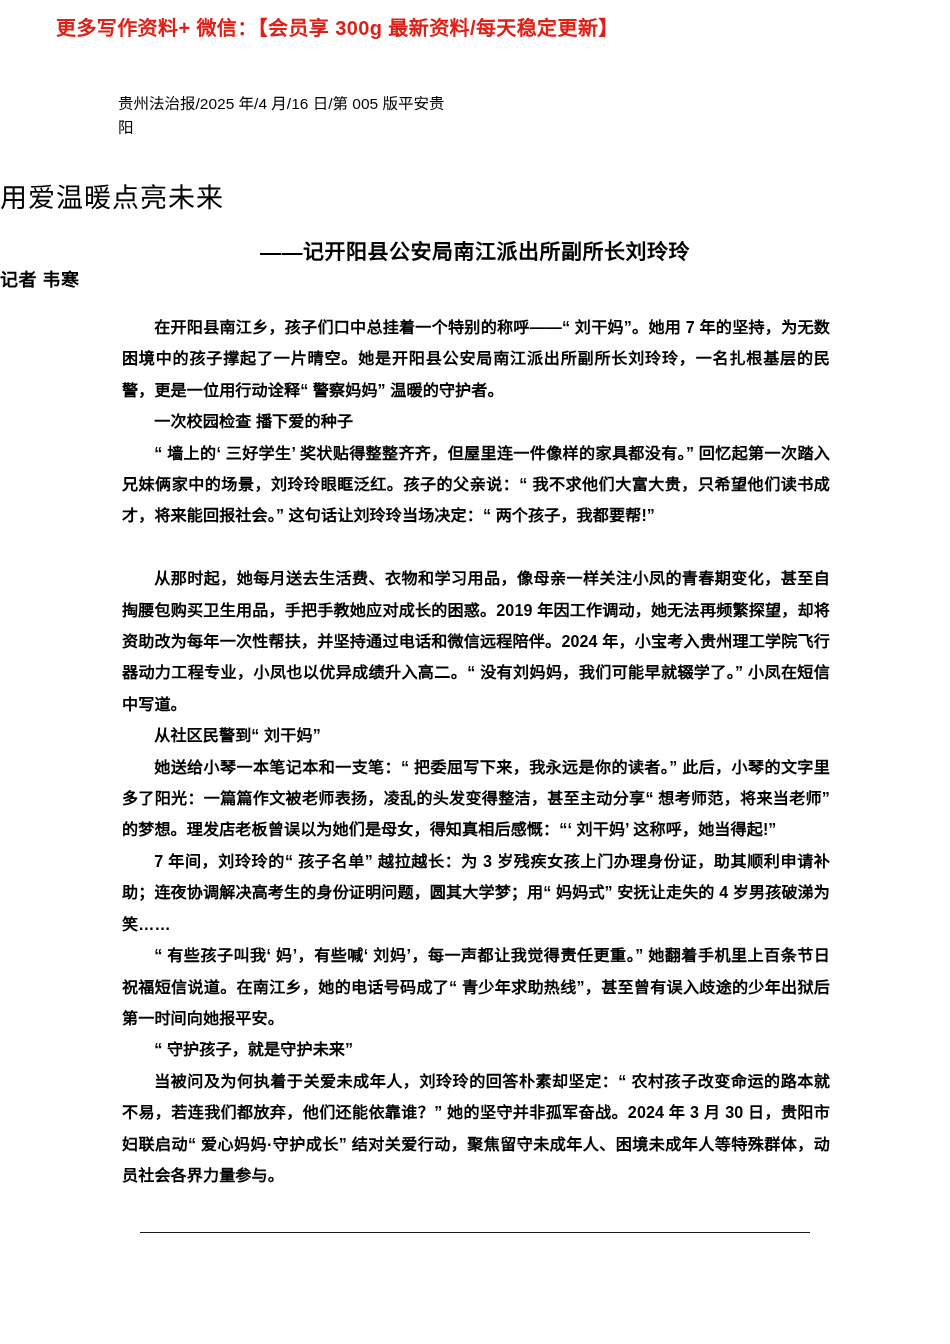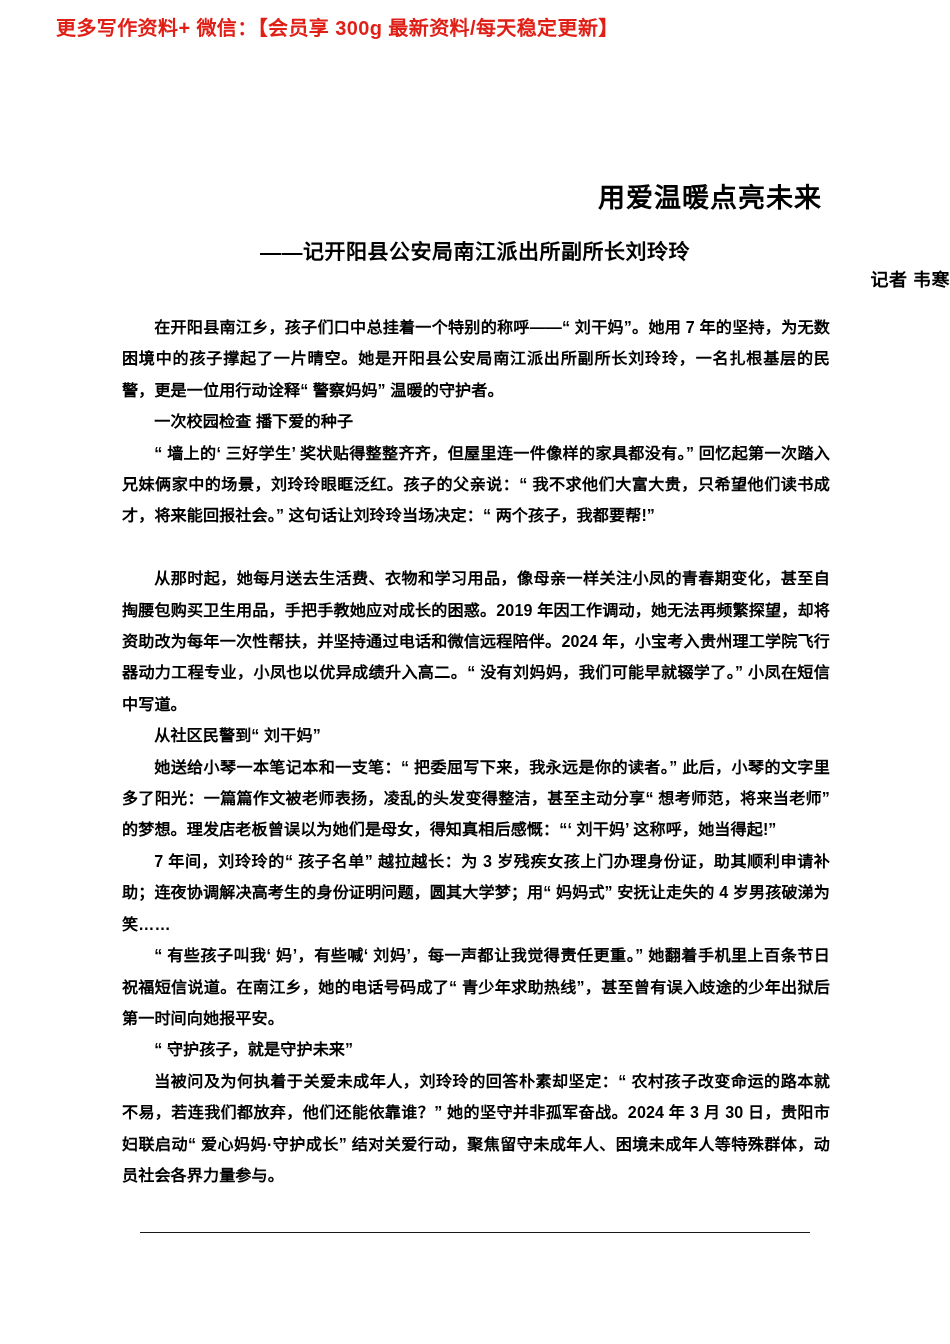--- a/index.html
+++ b/index.html
@@ -50,41 +50,41 @@
     line-height: 1.55;
     color: #000;
   }
 
   
   .doc-title {
     position: absolute;
     top: 158px;
     left: 0;
     width: 822px;
-    text-align: right;
+    text-align: left;
     font-size: 27px;
-    font-weight: bold;
+    font-weight: normal;
     letter-spacing: 1px;
   }
   .doc-subtitle {
     position: absolute;
     top: 218px;
     left: 0;
     width: 950px;
     text-align: center;
     font-size: 21px;
     font-weight: bold;
     letter-spacing: 0.5px;
   }
   .doc-byline {
     position: absolute;
     top: 265px;
     left: 0;
     width: 950px;
-    text-align: right;
+    text-align: left;
     font-size: 18px;
     font-weight: bold;
     letter-spacing: 0.5px;
   }
 
   
   .body-col {
     position: absolute;
     top: 312px;
     left: 122px;
@@ -150,20 +150,21 @@
     text-align: right;
   }
 </style>
 </head>
 <body>
 
 <div class="page">
 
   <div class="promo-banner">更多写作资料+ 微信：【会员享 300g 最新资料/每天稳定更新】</div>
 
+  <div class="source-line">贵州法治报/2025 年/4 月/16 日/第 005 版平安贵阳</div>
 
   <h1 class="doc-title">用爱温暖点亮未来</h1>
 
   <h2 class="doc-subtitle">——记开阳县公安局南江派出所副所长刘玲玲</h2>
 
   <div class="doc-byline">记者  韦寒</div>
 
   <div class="body-col">
       <p>在开阳县南江乡，孩子们口中总挂着一个特别的称呼——“ 刘干妈”。她用 7 年的坚持，为无数困境中的孩子撑起了一片晴空。她是开阳县公安局南江派出所副所长刘玲玲，一名扎根基层的民警，更是一位用行动诠释“ 警察妈妈” 温暖的守护者。</p>
       <p>一次校园检查 播下爱的种子</p>

